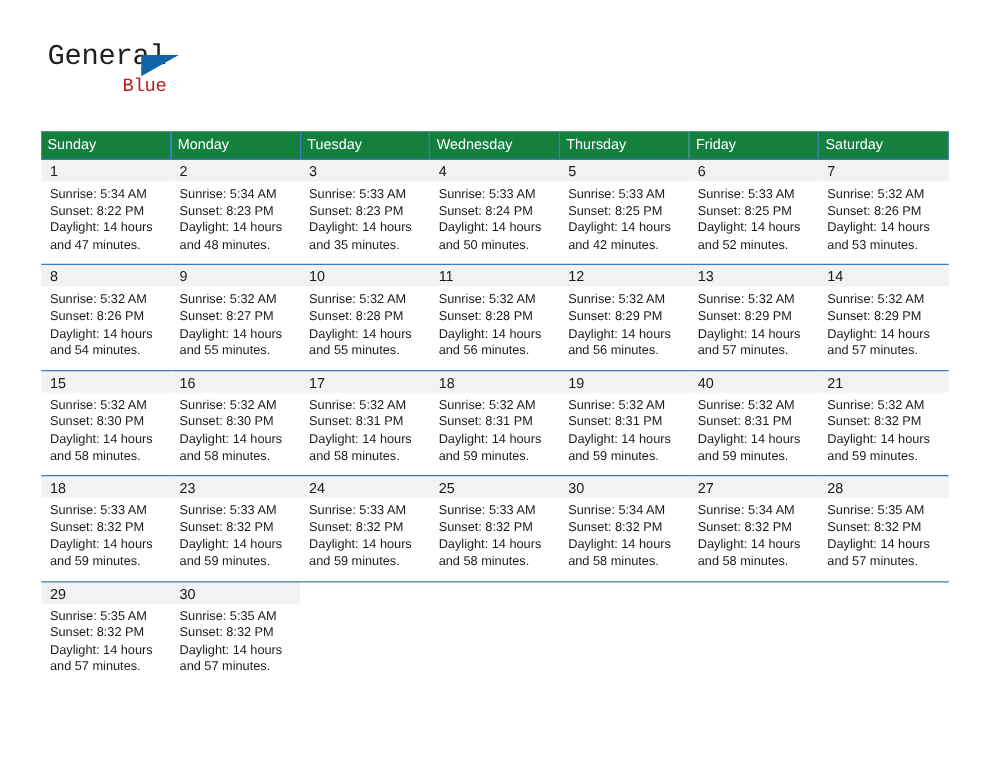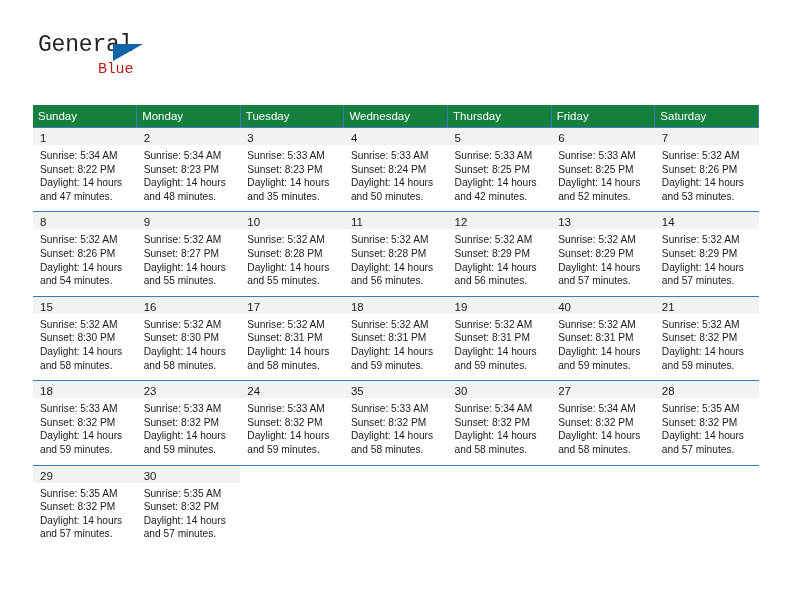--- a/index.html
+++ b/index.html
@@ -381,21 +381,21 @@
           <td>
             <div class="daynum">24</div>
             <div class="dayinfo">
               <div>Sunrise: 5:33 AM</div>
               <div>Sunset: 8:32 PM</div>
               <div>Daylight: 14 hours</div>
               <div>and 59 minutes.</div>
             </div>
           </td>
           <td>
-            <div class="daynum">35</div>
+            <div class="daynum">25</div>
             <div class="dayinfo">
               <div>Sunrise: 5:33 AM</div>
               <div>Sunset: 8:32 PM</div>
               <div>Daylight: 14 hours</div>
               <div>and 58 minutes.</div>
             </div>
           </td>
           <td>
             <div class="daynum">30</div>
             <div class="dayinfo">

